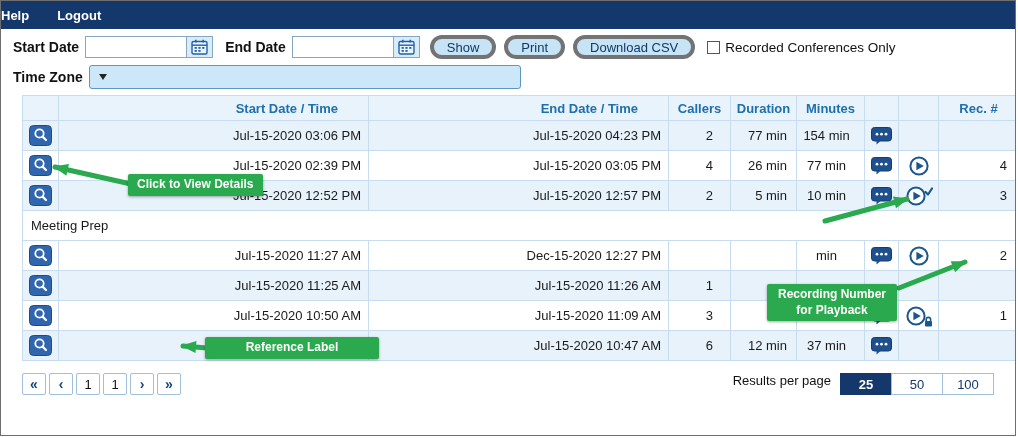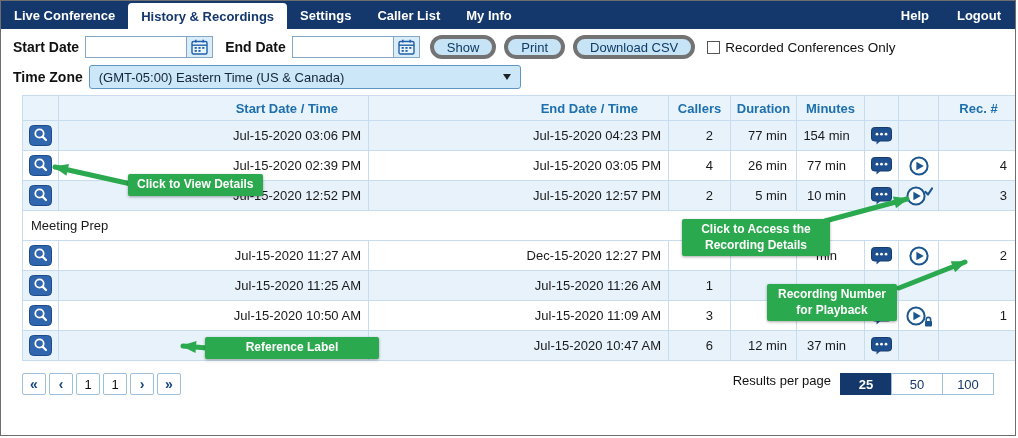--- a/index.html
+++ b/index.html
@@ -68,27 +68,20 @@
   .co2 { left:681px; top:218px; width:148px; }
   .co3 { left:766px; top:283px; width:130px;text-align:center; }
   .co4 { left:204px; top:336px; width:174px; }
 </style>
 </head>
 <body>
 
 <div class="page">
 
   <nav class="topnav">
-    <div class="nav-tabs">
-        <div class="nav-tab">Live Conference</div>
-        <div class="nav-tab active">History &amp; Recordings</div>
-        <div class="nav-tab">Settings</div>
-        <div class="nav-tab">Caller List</div>
-        <div class="nav-tab">My Info</div>
-      </div>
     <div class="nav-right">
         <span class="nav-link">Help</span>
         <span class="nav-link">Logout</span>
       </div>
   </nav>
 
   <div class="filter-row">
     <span class="flabel">Start Date</span>
     <span class="date-field">
       <input class="date-input" type="text" value="" style="">
@@ -126,21 +119,20 @@
     <button class="blue-btn">Show</button>
     <button class="blue-btn">Print</button>
     <button class="blue-btn">Download CSV</button>
     <span class="checkbox"></span>
     <span class="cb-label">Recorded Conferences Only</span>
   </div>
 
   <div class="tz-row">
     <span class="flabel">Time Zone</span>
     <div class="tz-select">
-      <span>(GMT-05:00) Eastern Time (US &amp; Canada)</span>
       <span class="chev"></span>
     </div>
   </div>
 
   <div class="table-wrap">
     <table class="history">
       <thead>
           <tr>
             <th class="c0"></th>
             <th class="c1">Start Date / Time</th>
@@ -342,17 +334,16 @@
         <path d="M1,1 L16,7 L1,13 Z" fill="#2BA94E"></path>
       </marker>
     </defs>
     <line x1="130" y1="183" x2="54" y2="166" stroke="#2BA94E" stroke-width="5" stroke-linecap="round" marker-end="url(#ah)"></line>
     <line x1="824" y1="220" x2="906" y2="198" stroke="#2BA94E" stroke-width="5" stroke-linecap="round" marker-end="url(#ah)"></line>
     <line x1="898" y1="287" x2="964" y2="261" stroke="#2BA94E" stroke-width="5" stroke-linecap="round" marker-end="url(#ah)"></line>
     <line x1="206" y1="347" x2="182" y2="345" stroke="#2BA94E" stroke-width="5" stroke-linecap="round" marker-end="url(#ah)"></line>
   </svg>
 
   <div class="callout co1">Click to View Details</div>
-  <div class="callout co2">Click to Access the Recording Details</div>
   <div class="callout co3">Recording Number for Playback</div>
   <div class="callout co4">Reference Label</div>
 
 </div>
 
 </body></html>

